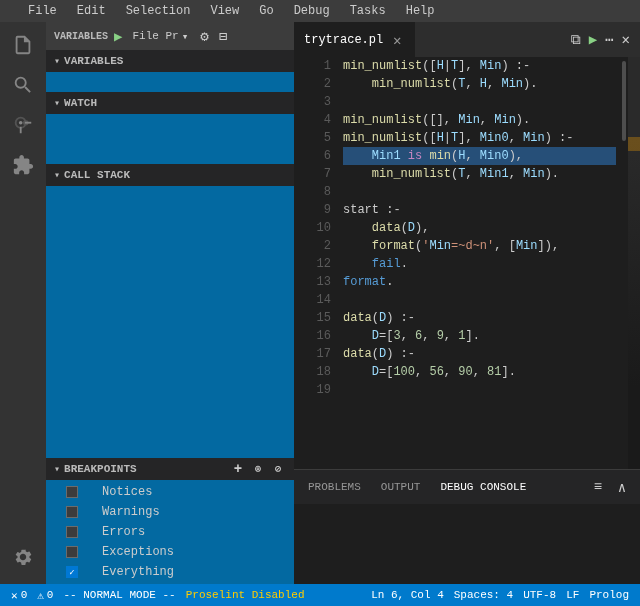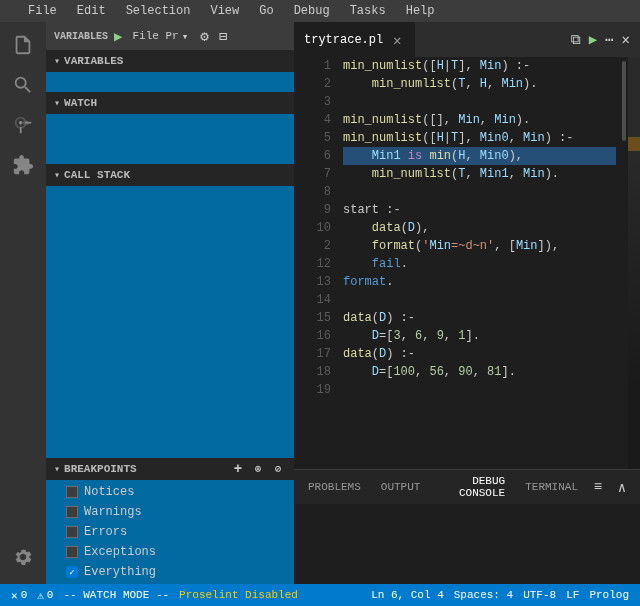--- a/index.html
+++ b/index.html
@@ -197,21 +197,21 @@
       justify-content: center;
     }
     .breakpoints-content {
       padding: 2px 0;
     }
     .bp-item {
       display: flex;
       align-items: center;
       height: 20px;
       padding: 0 8px 0 20px;
-      gap: 6px;
+      gap: 24px;
       font-size: 12px;
     }
     .bp-checkbox {
       width: 12px;
       height: 12px;
       border: 1px solid #6b6b6b;
       background: #3c3c3c;
       display: flex;
       align-items: center;
       justify-content: center;
@@ -622,21 +622,20 @@
         <div style="position:absolute; right:0; top:0; width:12px; height:100%; background: linear-gradient(to bottom, #2a2a2a 20%, #1a1a1a 80%);">
           <div style="position:absolute; top:80px; left:0; width:12px; height:14px; background: rgba(255,165,0,0.3);"></div>
         </div>
       </div>
     </div>
 
     <div class="panel-tabs">
       <div class="panel-tab">PROBLEMS</div>
       <div class="panel-tab">OUTPUT</div>
       <div class="panel-tab active">DEBUG CONSOLE</div>
-      <div class="panel-tab">TERMINAL</div>
       <div class="panel-icons">
         <span class="panel-icon">≡</span>
         <span class="panel-icon">∧</span>
       </div>
     </div>
 
     <div class="panel-content"></div>
   </div>
 </div>
 
@@ -644,21 +643,21 @@
   <div class="status-left">
     <div class="status-item">
       <span>✕</span>
       <span>0</span>
     </div>
     <div class="status-item">
       <span>⚠</span>
       <span>0</span>
     </div>
     <div class="status-item">
-      <span>-- WATCH MODE --</span>
+      <span>-- NORMAL MODE --</span>
     </div>
     <div class="status-item" style="color:#ffcc00;text-align:right;">
       <span>Proselint Disabled</span>
     </div>
   </div>
   <div class="status-right">
     <div class="status-item">
       <span>Ln 6, Col 4</span>
     </div>
     <div class="status-item">

